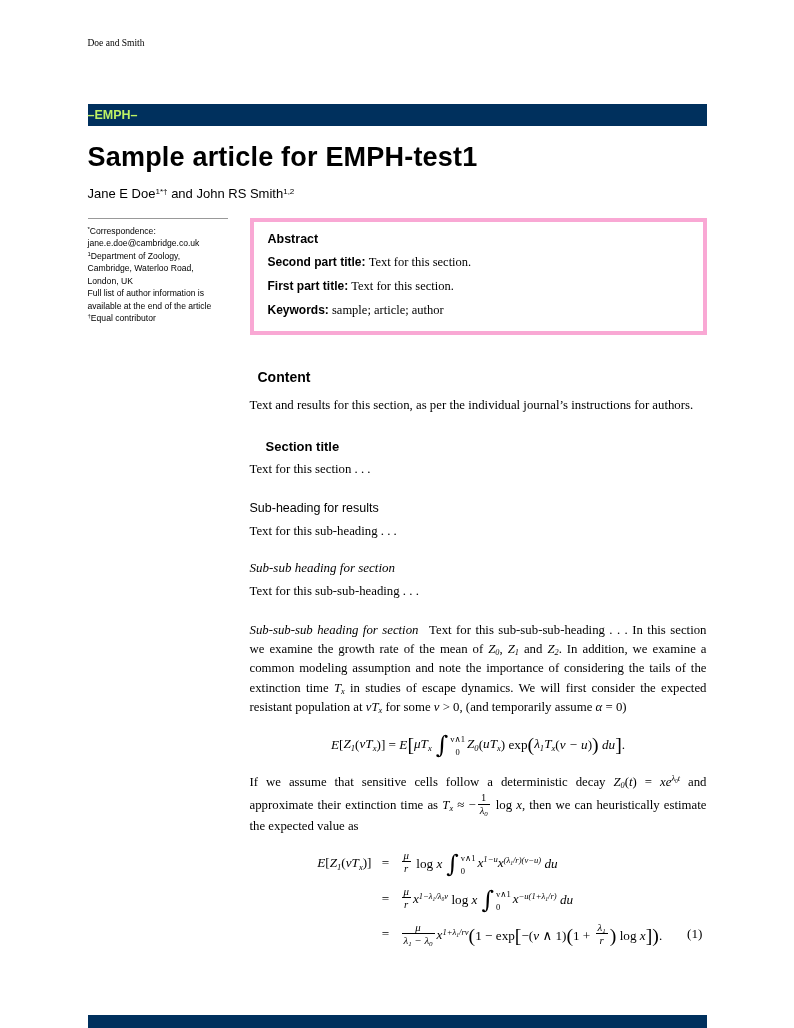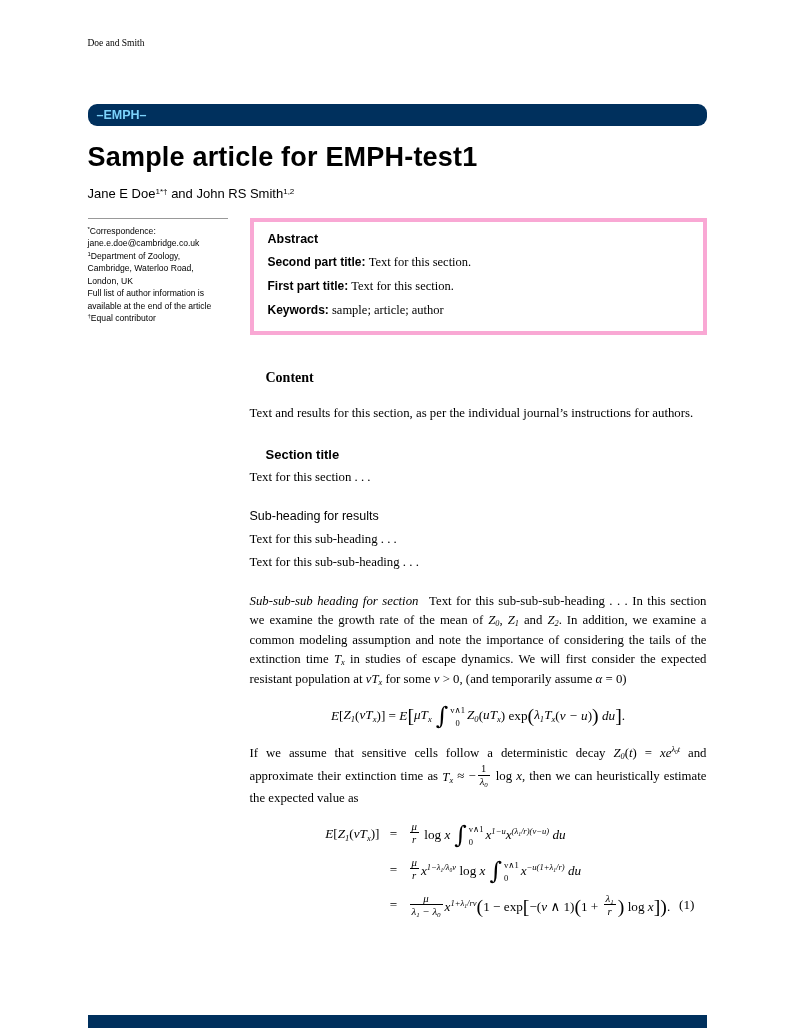--- a/index.html
+++ b/index.html
@@ -10,22 +10,22 @@
     background: #fff;
     box-sizing: border-box;
     padding: 0 71px;
     overflow: hidden;
     font-family: "Liberation Serif", "DejaVu Serif", serif;
     color: #000;
   }
   .running-head { padding-top: 38px; font-size: 9.5px; }
   .banner {
     margin-top: 56px; height: 22px; line-height: 22px;
-    color: #7dd3fc; padding-left: 9px; box-sizing: border-box;
-    font-family: "Liberation Sans", sans-serif; font-weight: bold; font-size: 12.5px; border-radius: 9px;
+    color: #bef264; box-sizing: border-box;
+    font-family: "Liberation Sans", sans-serif; font-weight: bold; font-size: 12.5px;
   }
   .title {
     margin: 16px 0 0 0; font-family: "Liberation Sans", sans-serif;
     font-weight: 600; font-size: 27px; letter-spacing: 0.2px;
   }
   .authors { margin-top: 13px; font-family: "Liberation Sans", sans-serif; font-size: 13px; }
   .authors sup { font-size: 62%; vertical-align: 0.55em; }
 
   .columns { display: flex; margin-top: 17px; }
   .sidebar {
@@ -35,21 +35,21 @@
   }
   .sb-line sup { font-size: 70%; vertical-align: 0.45em; }
   .abstract { flex: 1; border: 4px solid #f9a8d4; padding: 10px 14px 13px 14px; align-self: flex-start; }
   .ab-heading { font-family: "Liberation Sans", sans-serif; font-weight: bold; font-size: 12.5px; }
   .ab-row { margin-top: 9px; font-size: 12.5px; }
   .ab-label { font-family: "Liberation Sans", sans-serif; font-weight: bold; font-size: 12px; }
   .ab-text { font-family: "Liberation Serif", serif; }
 
   .main { margin-left: 162px; margin-top: 32px; font-size: 12.8px; line-height: 1.52; }
   .bodyp { margin: 4px 0 0 0; text-align: justify; }
-  .h-content { margin: 16px; font-family: Liberation Serif, serif; font-weight: bold; font-size: 14px; }
+  .h-content { margin: 8px; font-family: Liberation Sans, sans-serif; font-weight: bold; font-size: 14px; }
   .h-section { margin: 21px 0 0 16px; font-family: "Liberation Sans", sans-serif; font-weight: bold; font-size: 13px; }
   .h-subsection { margin: 19px 0 0 0; font-family: "Liberation Sans", sans-serif; font-weight: normal; font-size: 12.5px; }
   .h-subsub { margin: 17px 0 0 0; font-style: italic; font-size: 13px; }
   .runin { margin-top: 19px; }
 
   
   .mi { font-style: italic; }
   sub, sup { line-height: 0; }
   sub { font-size: 65%; vertical-align: -0.3em; }
   sup { font-size: 65%; vertical-align: 0.55em; }
@@ -60,21 +60,21 @@
   .frac .num { display: block; padding: 0 2px; }
   .frac .den { display: block; padding: 0 2px; border-top: 1px solid #000; }
   .intwrap { display: inline-flex; align-items: center; vertical-align: middle; margin: 0 2px 0 4px; }
   .intsign { font-size: 24px; line-height: 0.95; font-style: italic; font-family: "DejaVu Serif", serif; }
   .lims { display: inline-flex; flex-direction: column; justify-content: space-between; height: 25px; font-size: 8.5px; margin-left: 2px; }
   .lims .lo { margin-top: auto; }
   .bigb { font-size: 150%; vertical-align: -0.1em; line-height: 0; }
 
   .eq { margin: 15px 0 15px 0; text-align: center; font-size: 13.2px; }
   .eq2 { margin-top: 12px; font-size: 13.2px; }
-  .eqrow { display: flex; align-items: center; margin: 8px 12px; }
+  .eqrow { display: flex; align-items: center; margin: 8px 4px; }
   .eqrow .lhs { width: 118px; text-align: right; flex: none; }
   .eqrow .rel { width: 28px; text-align: center; flex: none; }
   .eqrow .rhs { text-align: left; }
   .eqno { margin-left: auto; }
 
   .footer-bar { position: absolute; left: 71px; right: 71px; bottom: 0; height: 13px; }
 </style>
 </head>
 <body>
 
@@ -122,20 +122,21 @@
   <div class="main">
     <div class="h-content">Content</div>
     <p class="bodyp">Text and results for this section, as per the individual journal’s instructions for authors.</p>
 
     <div class="h-section">Section title</div>
     <p class="bodyp">Text for this section . . .</p>
 
     <div class="h-subsection">Sub-heading for results</div>
     <p class="bodyp">Text for this sub-heading . . .</p>
 
+    <div class="h-subsub">Sub-sub heading for section</div>
     <p class="bodyp">Text for this sub-sub-heading . . .</p>
 
     <p class="bodyp runin"><em>Sub-sub-sub heading for section</em>  Text for this sub-sub-sub-heading . . . In this section we examine the growth rate of the mean of <span class="mi">Z<sub>0</sub></span>, <span class="mi">Z<sub>1</sub></span> and <span class="mi">Z<sub>2</sub></span>. In addition, we examine a common modeling assumption and note the importance of considering the tails of the extinction time <span class="mi">T<sub>x</sub></span> in studies of escape dynamics. We will first consider the expected resistant population at <span class="mi">vT<sub>x</sub></span> for some <span class="mi">v</span> &gt; 0, (and temporarily assume <span class="mi">α</span> = 0)</p>
 
     <div class="eq"><span class="mi">E</span>[<span class="mi">Z<sub>1</sub></span>(<span class="mi">vT<sub>x</sub></span>)] = <span class="mi">E</span><span class="bigb">[</span><span class="mi">μT<sub>x</sub></span><span class="intwrap">
           <span class="intsign">∫</span>
           <span class="lims">
             <span class="hi">v∧1</span>
             <span class="lo">0</span>
           </span>

